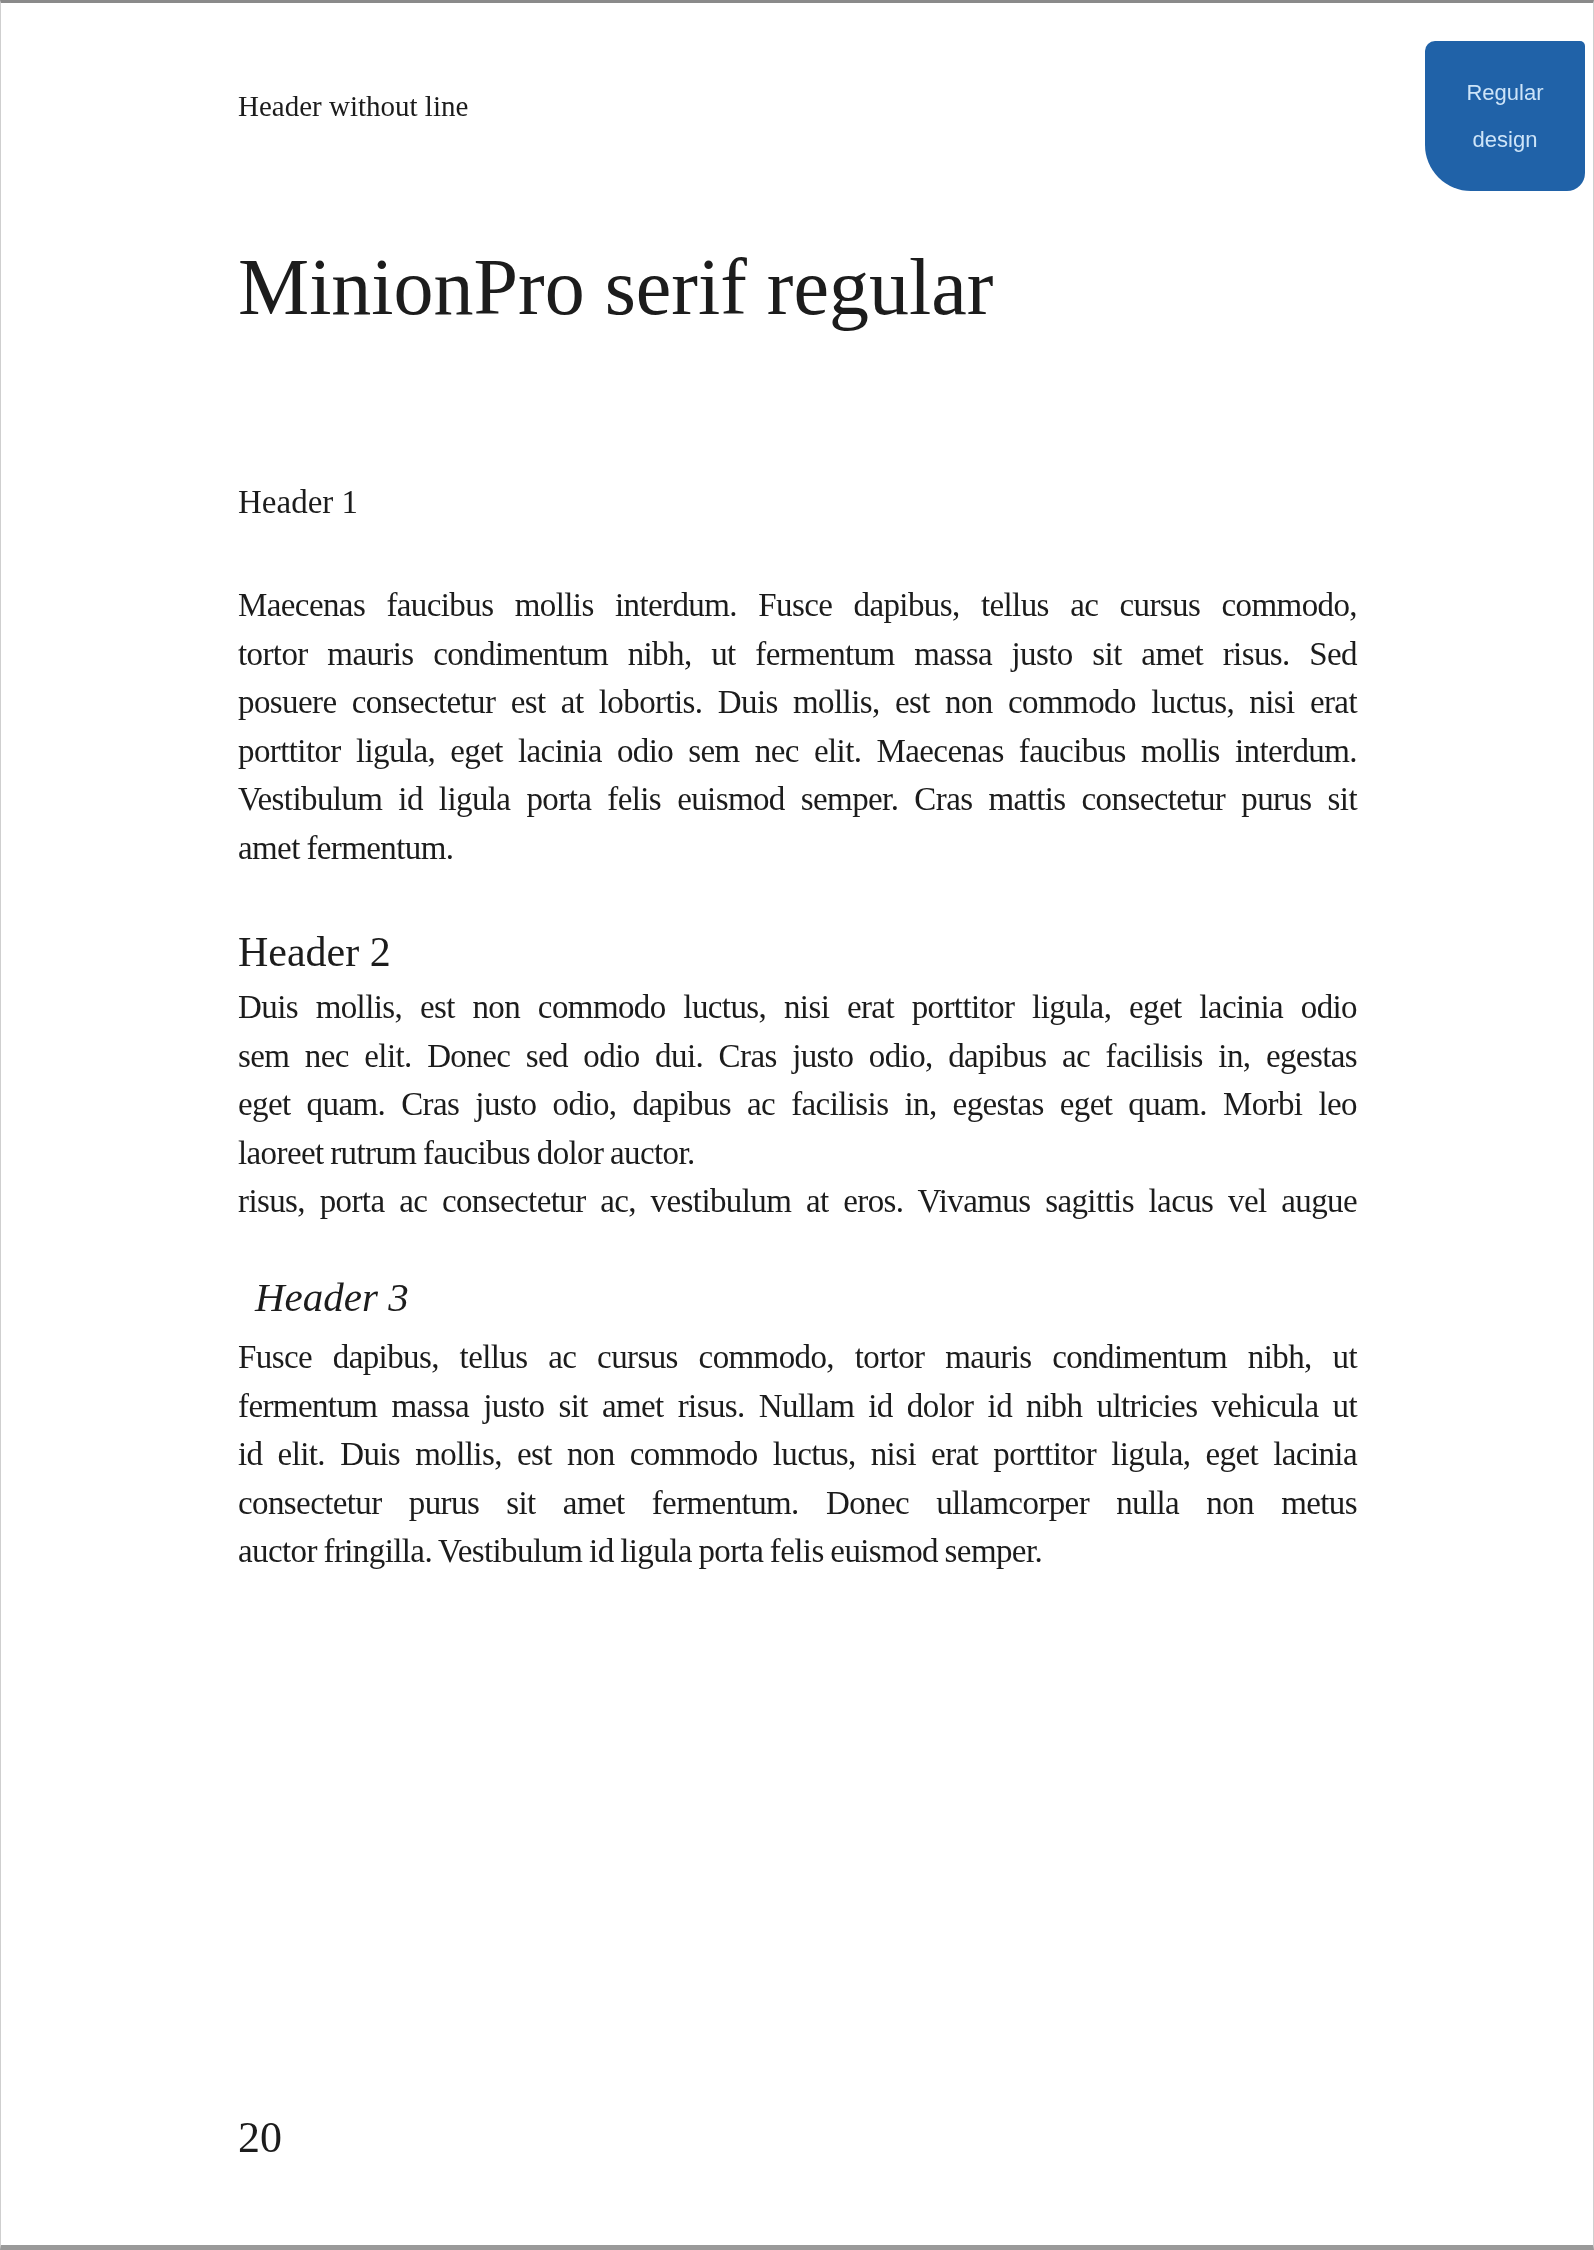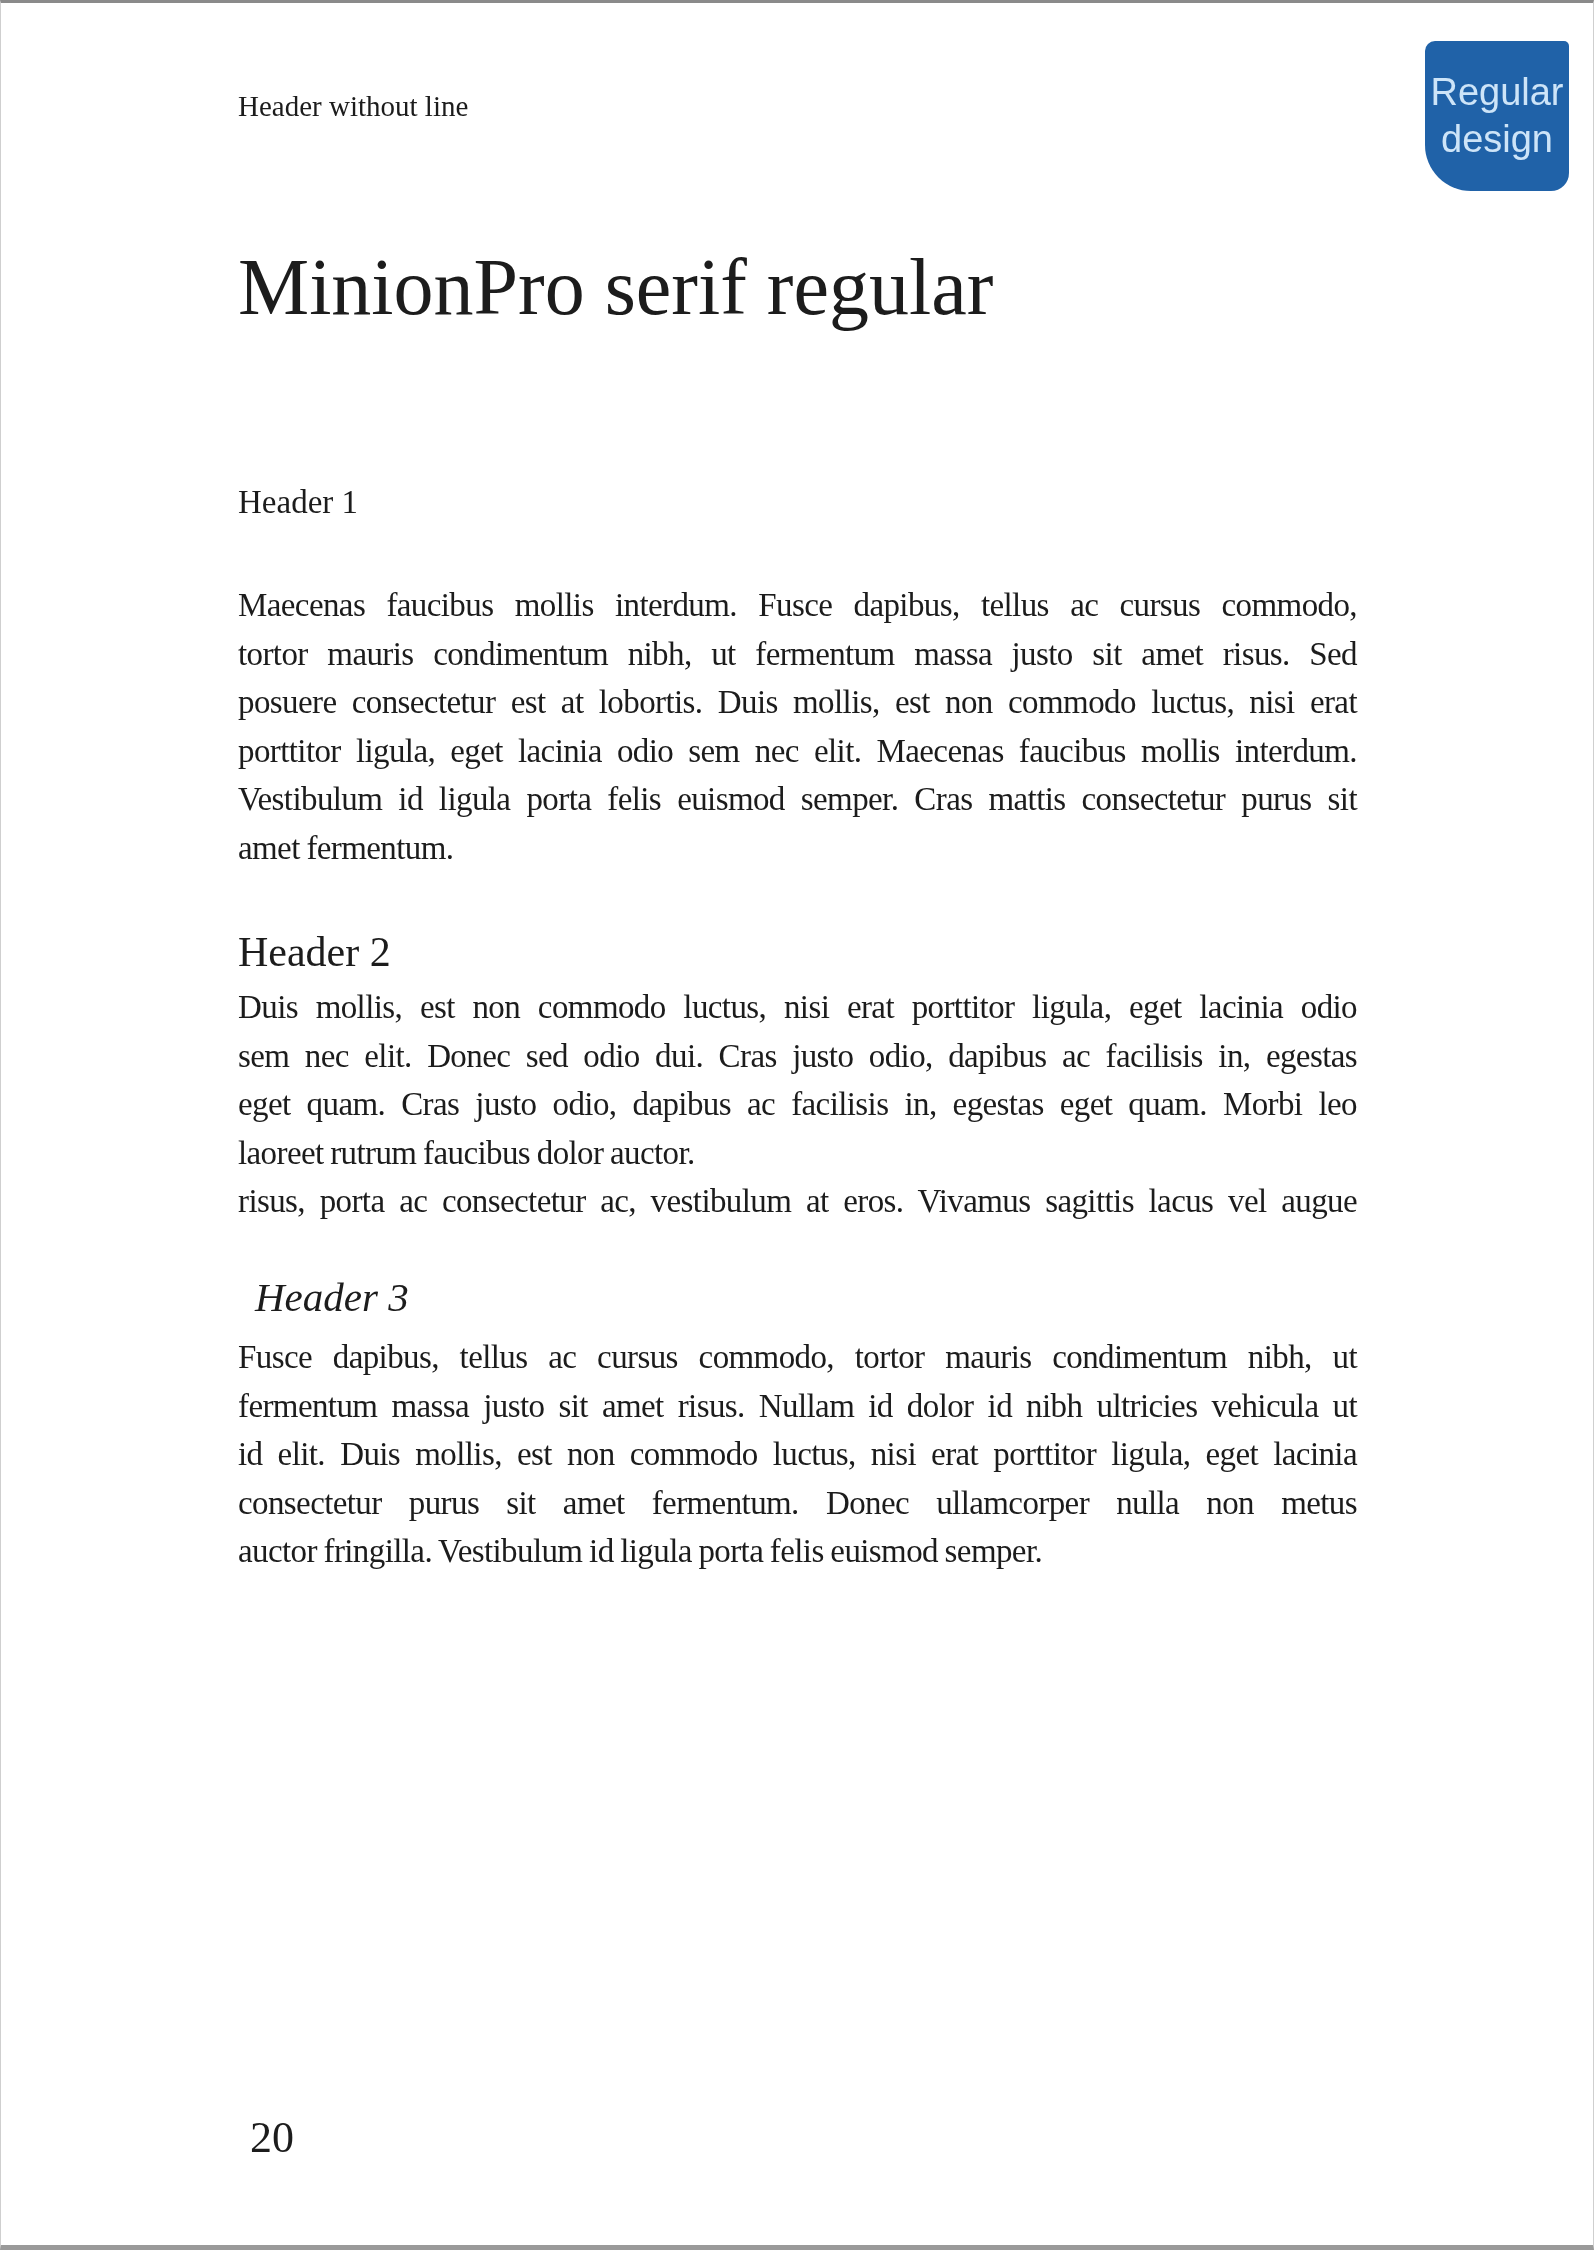--- a/index.html
+++ b/index.html
@@ -20,26 +20,26 @@
   .running-header {
     position: absolute;
     left: 237px; top: 86px;
     font-size: 29px;
     line-height: 34px;
     white-space: nowrap;
   }
   .badge {
     position: absolute;
     left: 1424px; top: 38px;
-    width: 144px; height: 150px;
+    width: 160px; height: 150px;
     background: #2062a8;
     color: #cde4f8;
     border-radius: 10px 5px 18px 46px;
     font-family: "Liberation Sans", "DejaVu Sans", sans-serif;
-    font-size: 38px;
+    font-size: 22px;
     line-height: 47px;
     text-align: center;
     display: flex;
     flex-direction: column;
     justify-content: center;
   }
   .page-title {
     position: absolute;
     left: 237px; top: 238px;
     width: 1119px;
@@ -84,21 +84,20 @@
     text-align: justify;
     text-align-last: justify;
     white-space: normal;
   }
   .jline.jlast { text-align-last: left; }
   .page-number {
     position: absolute;
     left: 237px; top: 2110px;
     font-size: 44px;
     line-height: 50px;
-    margin-left: 12px;
   }
 </style>
 </head>
 <body>
 
 <div class="page">
 
   <div class="running-header">Header without line</div>
 
   <div class="badge" style="background: rgb(32, 98, 168); color: rgb(205, 228, 248);">

